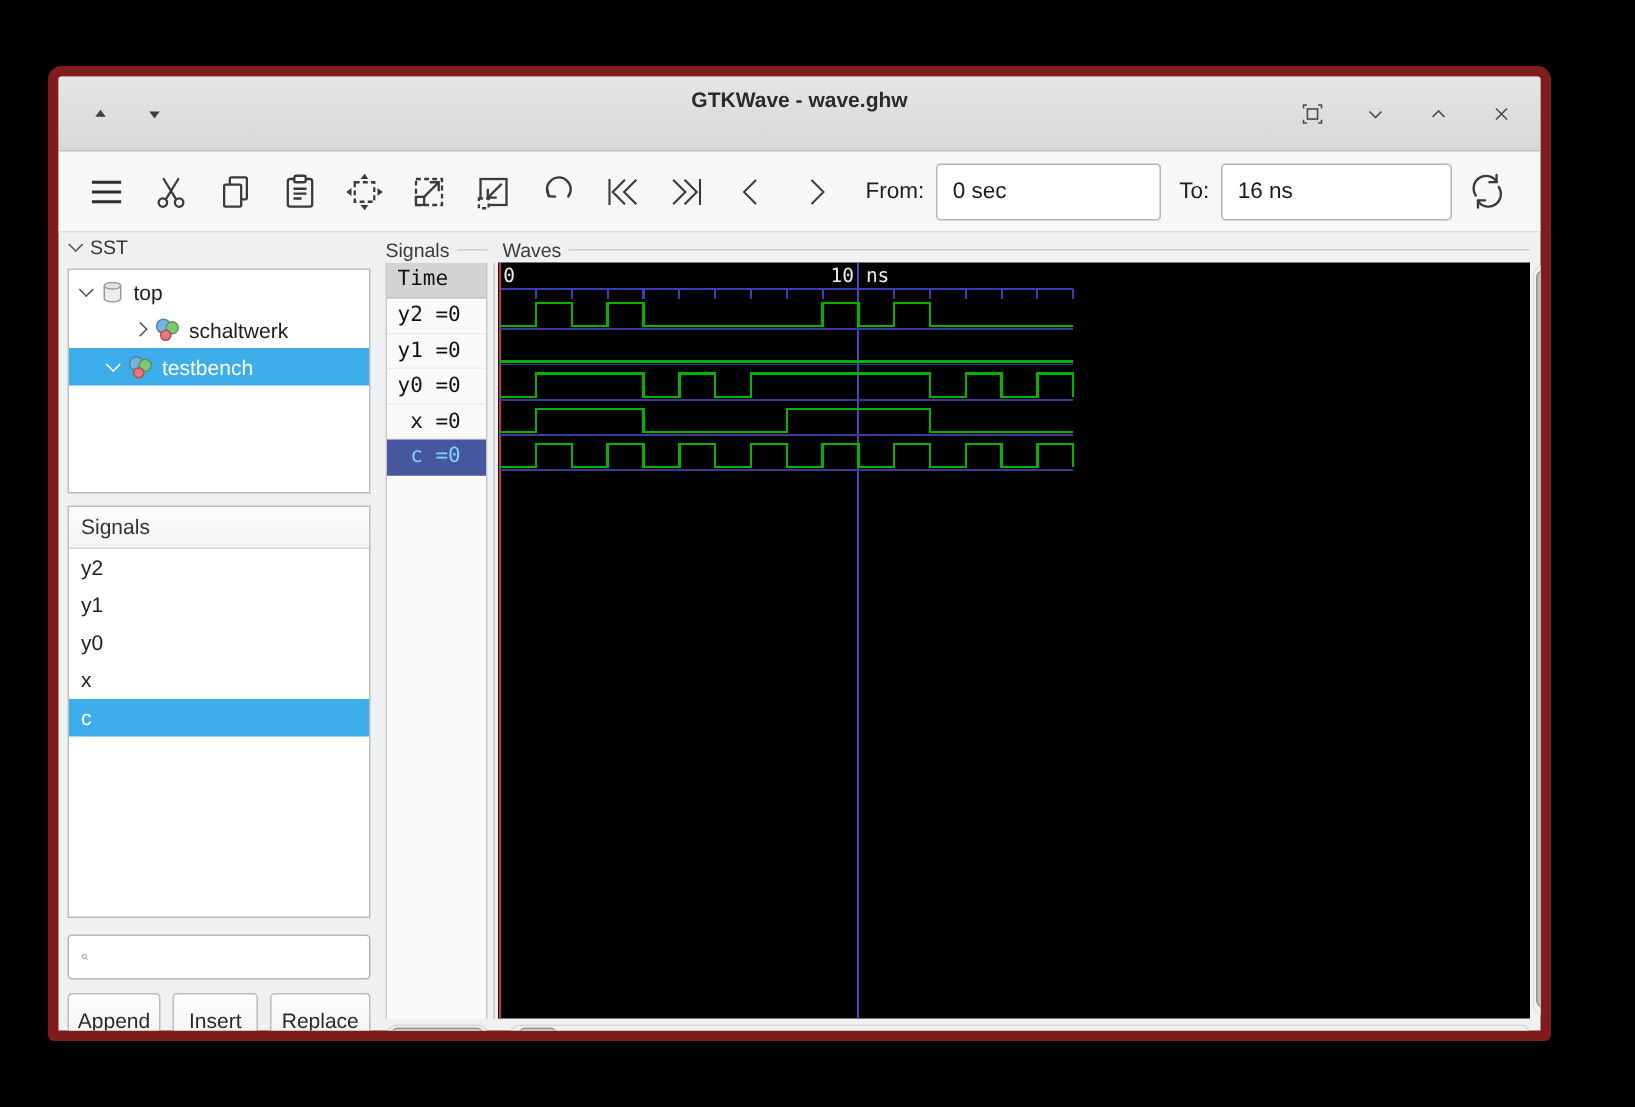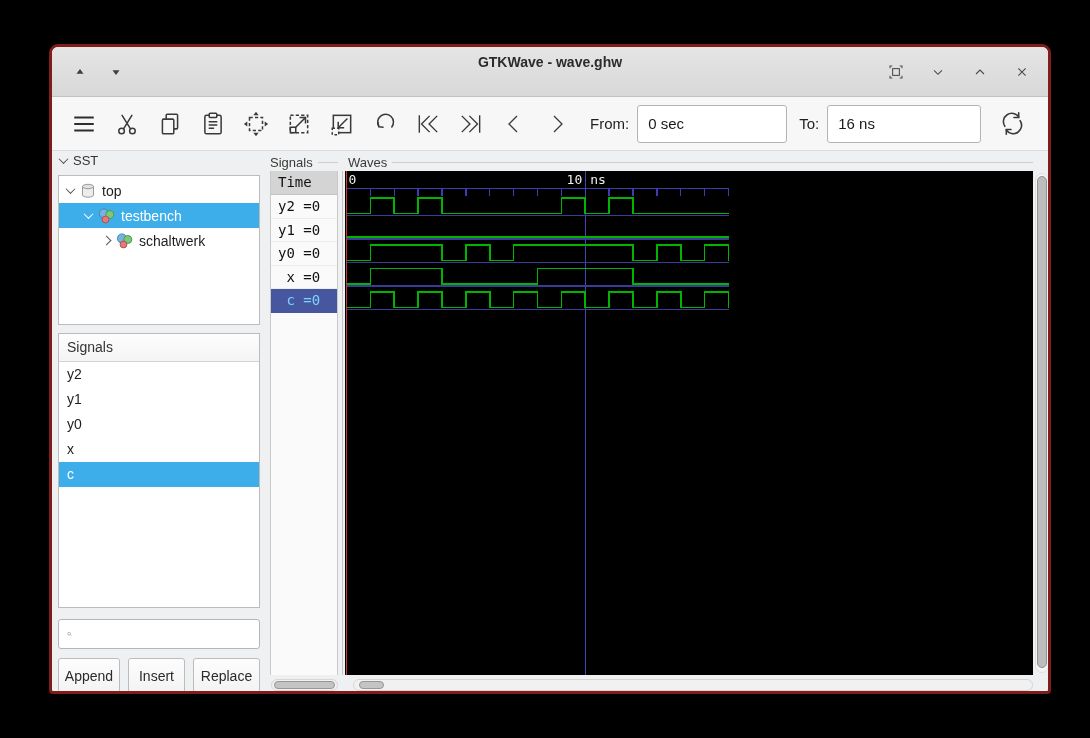--- a/index.html
+++ b/index.html
@@ -1,19 +1,19 @@
 <!DOCTYPE html>
 <html><head>
 <meta charset="utf-8">
 <style>
   * { box-sizing: border-box; margin: 0; padding: 0; }
   html,body { width:1090px; height:738px; background:#000; overflow:hidden;
     font-family:"Liberation Sans", sans-serif; }
-  .window { position:absolute; left:49px; top:44px; width:1002px; height:650px;
-    background:#eff0f1; border:3px solid #7f1d1d; border-radius:9px 9px 4px 4px; overflow:hidden; }
+  .window { position:absolute; left:32px; top:44px; width:1002px; height:650px;
+    background:#eff0f1; border:7px solid #7f1d1d; border-radius:9px 9px 4px 4px; overflow:hidden; }
 
   
   .titlebar { position:relative; height:50px; background:linear-gradient(#e5e5e5,#d8d8d8);
     border-bottom:1px solid #c2c2c2; display:flex; align-items:center; }
   .tb-center { position:absolute; left:0; right:0; top:7px; text-align:center; pointer-events:none; }
   .tb-title { font-size:14px; font-weight:bold; color:#2b2b2b; }
   .tb-sub { font-size:12px; color:#999; margin-top:3px; }
   .tb-left { display:flex; gap:16px; margin-left:18px; z-index:2; }
   .tb-right { display:flex; gap:22px; margin-left:auto; margin-right:16px; z-index:2; align-items:center; }
   .tb-btn { background:none; border:none; width:20px; height:20px; display:flex;
@@ -241,37 +241,37 @@
 
     <div class="tree-box">
       <div class="tree-row" style="padding-left:8px">
         <span class="chev down"></span>
         <svg class="icon" width="18" height="18" viewBox="0 0 18 18">
           <path d="M3.5 4.5 V13 A5.5 2.2 0 0 0 14.5 13 V4.5" fill="#ededed" stroke="#9a9a9a"></path>
           <ellipse cx="9" cy="4.5" rx="5.5" ry="2.2" fill="#e2e2e2" stroke="#9a9a9a"></ellipse>
         </svg>
         <span>top</span>
       </div>
+      <div class="tree-row" style="padding-left:44px">
+        <span class="chev right"></span>
+        <svg class="icon" width="19" height="18" viewBox="0 0 19 18">
+          <circle cx="7" cy="6.5" r="4.6" fill="#74b4e0" stroke="#4a86b4"></circle>
+          <circle cx="12.8" cy="7.5" r="4" fill="#7cc87c" stroke="#4f9a4f"></circle>
+          <circle cx="8.5" cy="12.5" r="3.4" fill="#e07c7c" stroke="#b44f4f"></circle>
+        </svg>
+        <span>schaltwerk</span>
+      </div>
       <div class="tree-row sel" style="padding-left:26px">
         <span class="chev down"></span>
         <svg class="icon" width="19" height="18" viewBox="0 0 19 18">
           <circle cx="7" cy="6.5" r="4.6" fill="#74b4e0" stroke="#4a86b4"></circle>
           <circle cx="12.8" cy="7.5" r="4" fill="#7cc87c" stroke="#4f9a4f"></circle>
           <circle cx="8.5" cy="12.5" r="3.4" fill="#e07c7c" stroke="#b44f4f"></circle>
         </svg>
         <span>testbench</span>
-      </div>
-      <div class="tree-row" style="padding-left:44px">
-        <span class="chev right"></span>
-        <svg class="icon" width="19" height="18" viewBox="0 0 19 18">
-          <circle cx="7" cy="6.5" r="4.6" fill="#74b4e0" stroke="#4a86b4"></circle>
-          <circle cx="12.8" cy="7.5" r="4" fill="#7cc87c" stroke="#4f9a4f"></circle>
-          <circle cx="8.5" cy="12.5" r="3.4" fill="#e07c7c" stroke="#b44f4f"></circle>
-        </svg>
-        <span>schaltwerk</span>
       </div>
     </div>
 
     <div class="sig-box">
       <div class="sig-header">Signals</div>
       <div id="signal-list-rows">
           <div class="sl-row">y2</div>
           <div class="sl-row">y1</div>
           <div class="sl-row">y0</div>
           <div class="sl-row">x</div>

